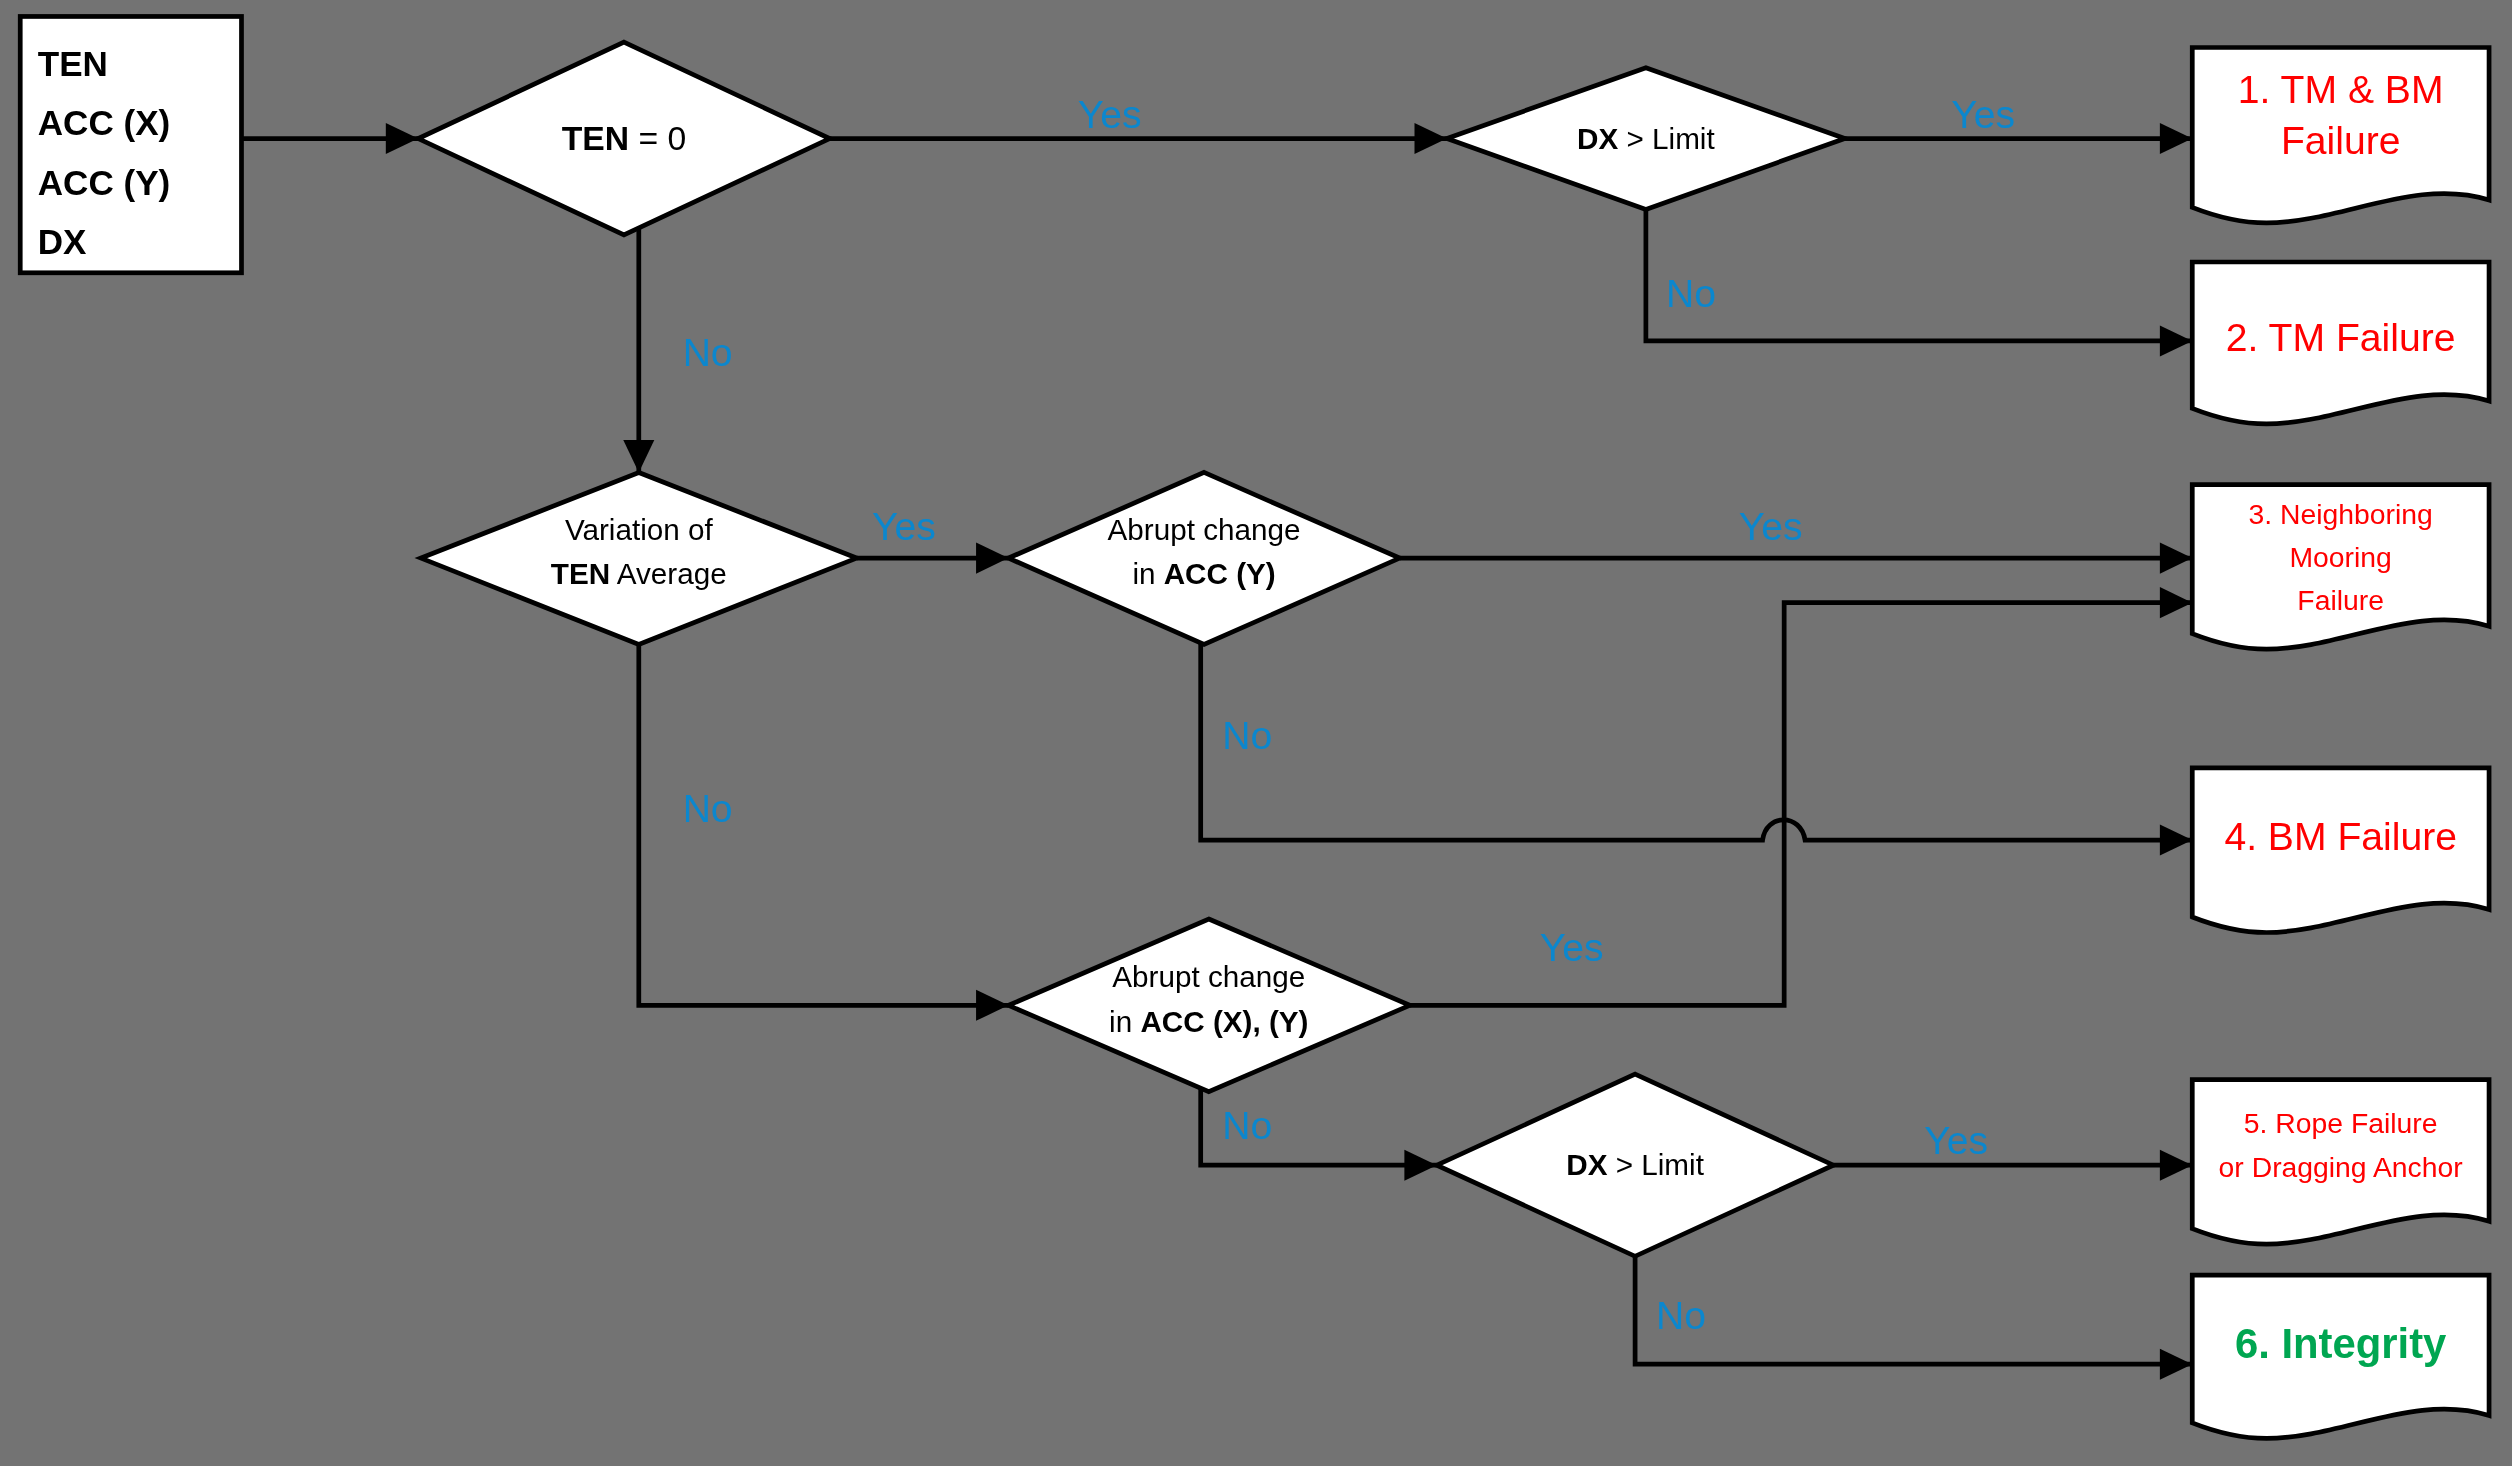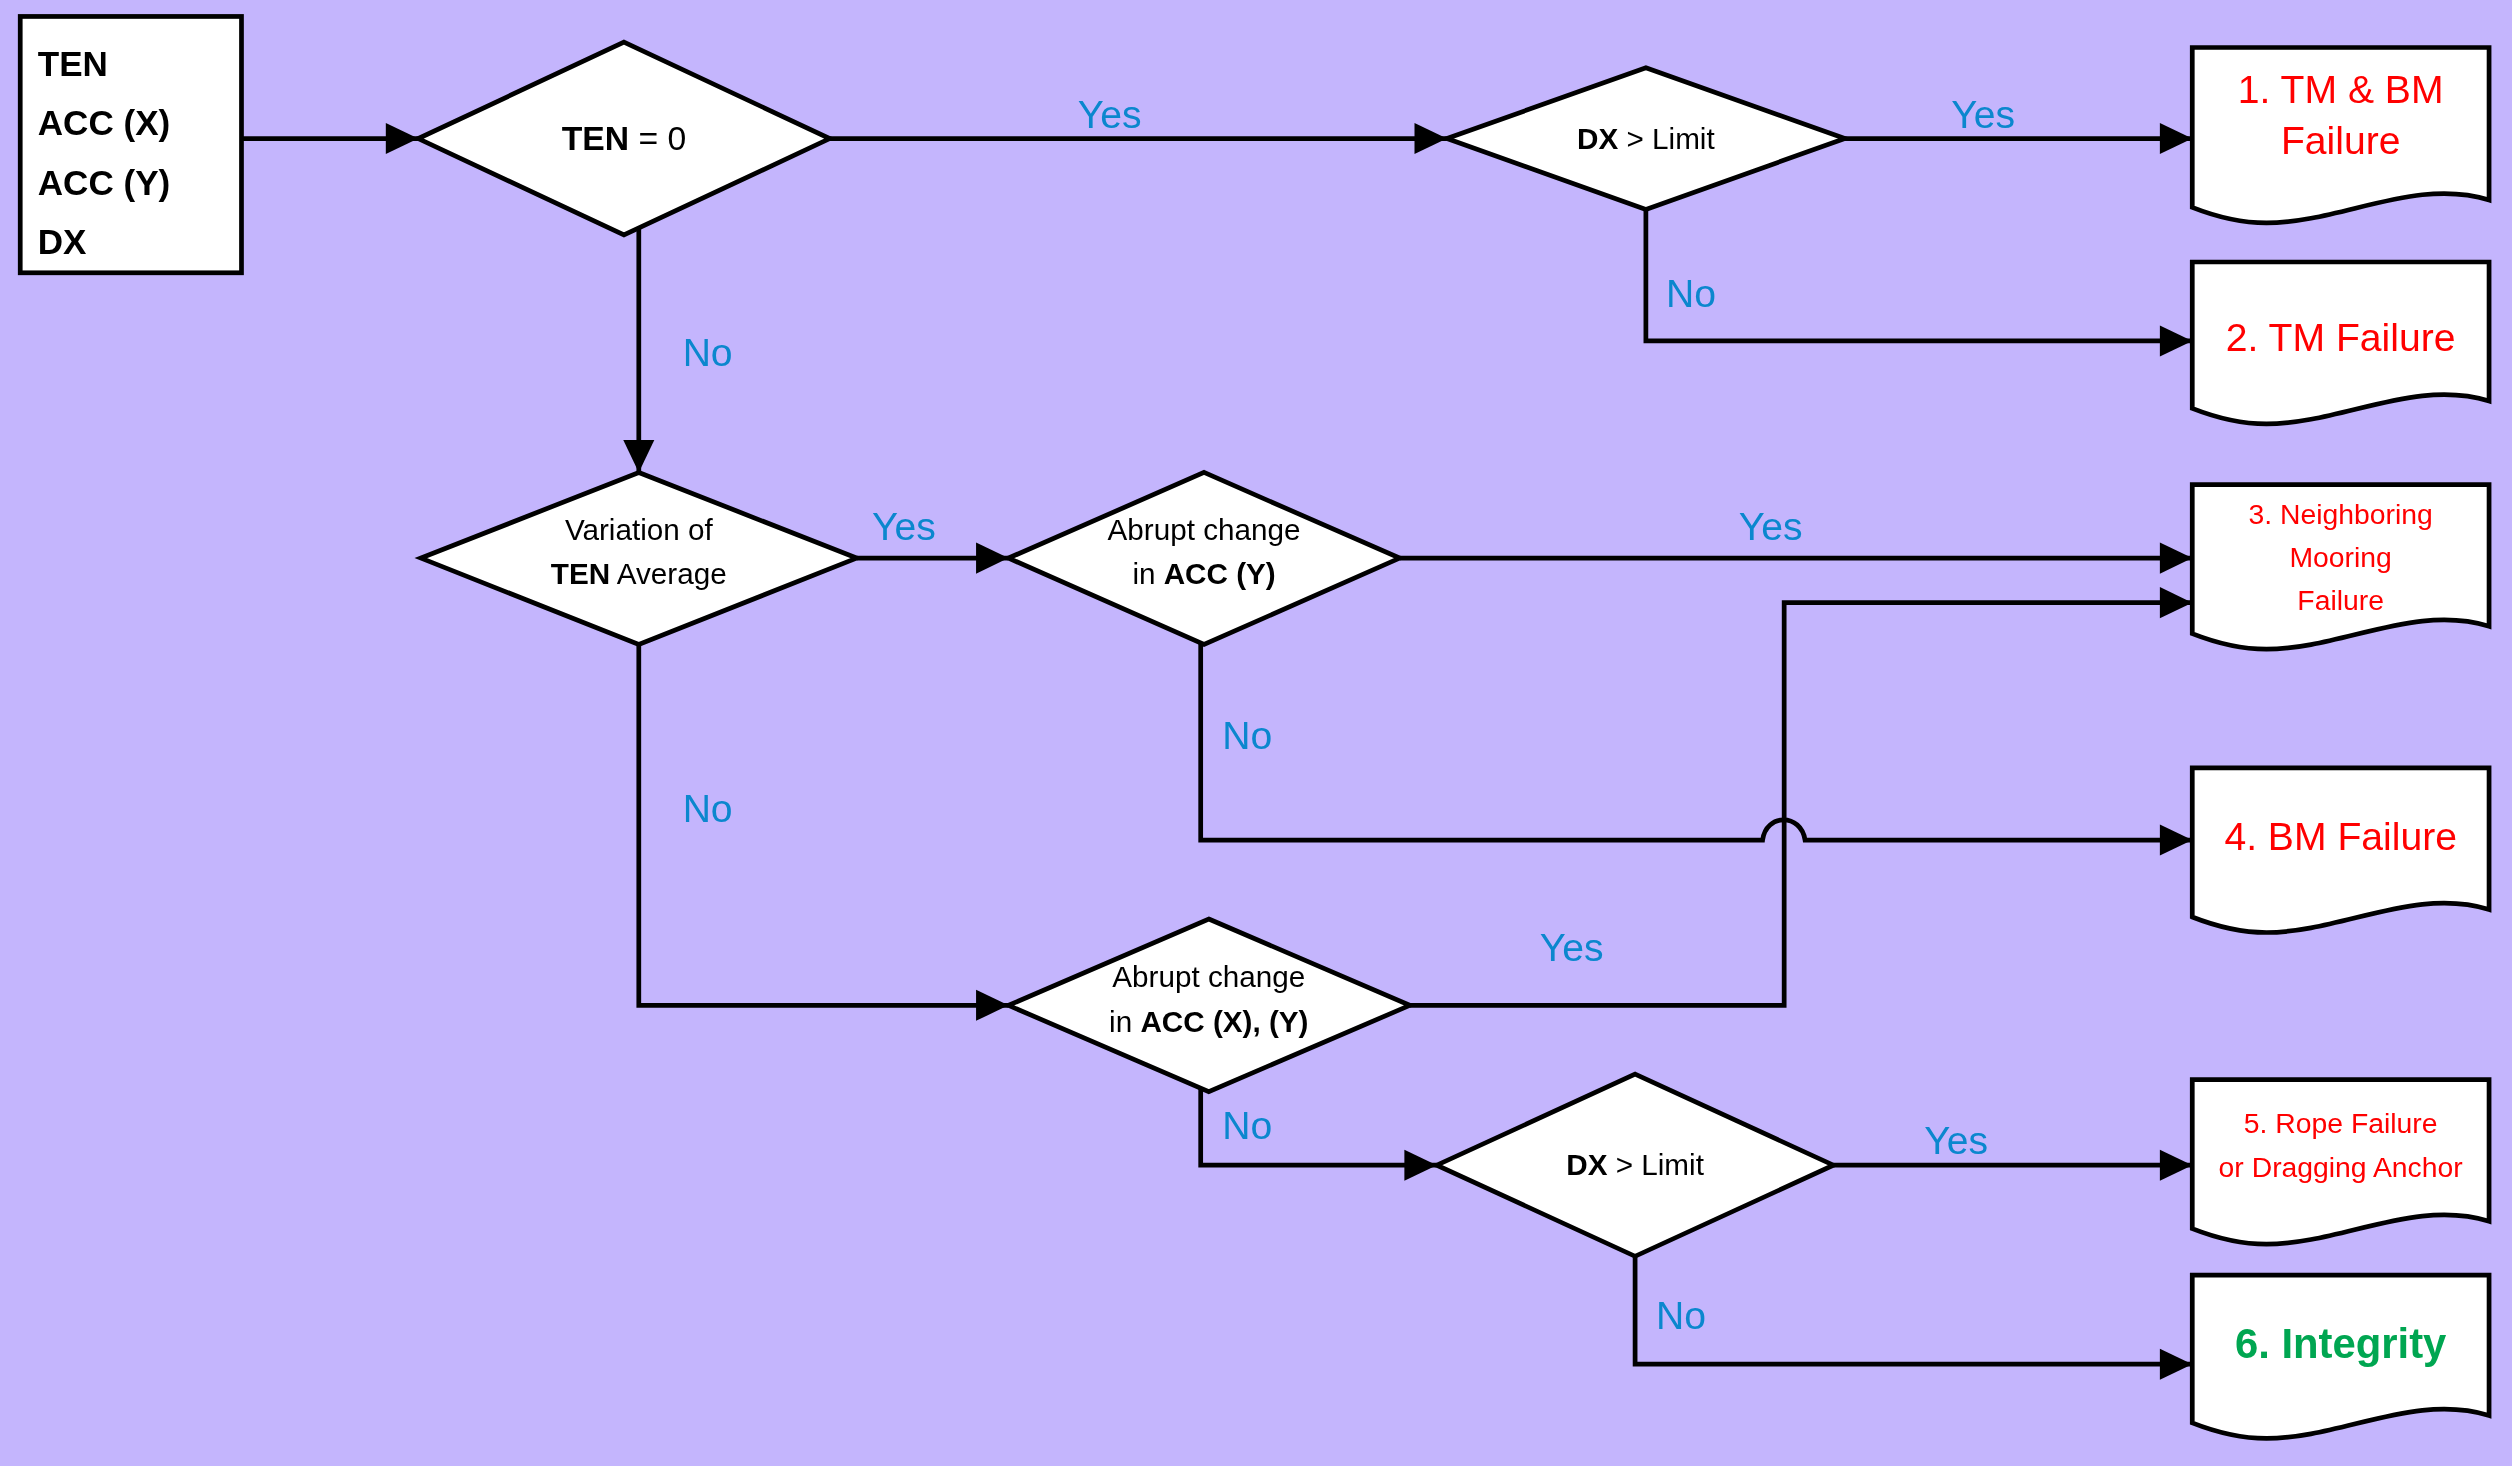--- a/index.html
+++ b/index.html
@@ -7,21 +7,21 @@
     padding: 0;
     background: #ffffff;
   }
   body {
     font-family: "Liberation Sans", sans-serif;
   }
   #diagram-root {
     position: relative;
     width: 2512px;
     height: 1467px;
-    background: #c4b5fd;
+    background: #737373;
     overflow: hidden;
   }
   svg.flow {
     display: block;
     width: 2512px;
     height: 1467px;
   }
   .shape-stroke {
     fill: #ffffff;
     stroke: #000000;

